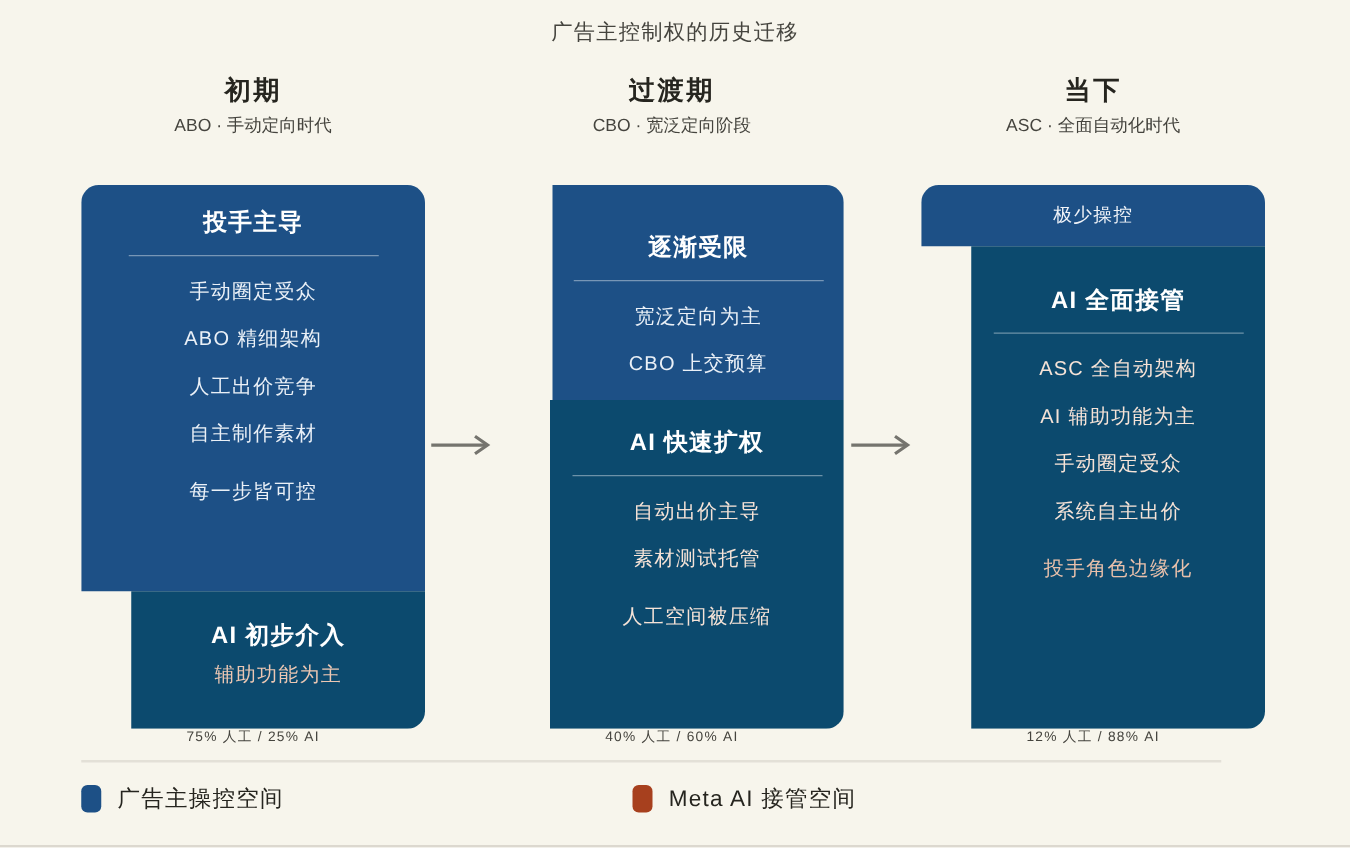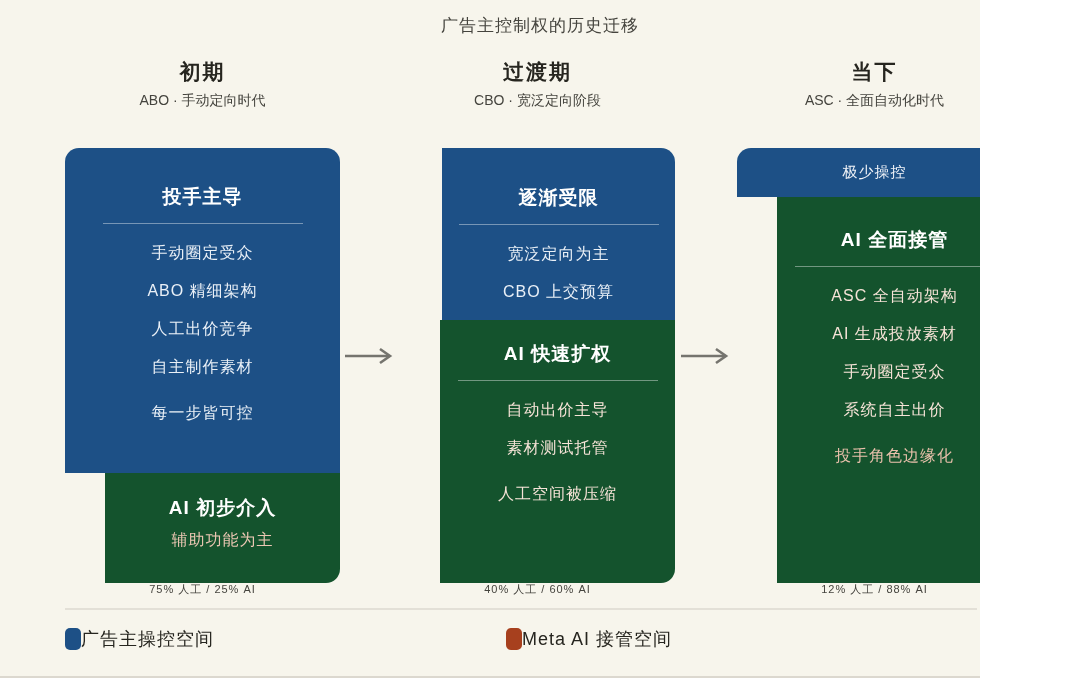--- a/index.html
+++ b/index.html
@@ -1,59 +1,59 @@
 <!DOCTYPE html>
 <html><head>
 <meta charset="utf-8">
 <style>
   html,body{margin:0;padding:0;}
   body{font-family:"Liberation Sans","DejaVu Sans",sans-serif;}
   .page{
-    position:relative;width:980px;height:678px;background:#f7f5ec;
+    position:relative;width:1080px;height:678px;background:#f7f5ec;
     overflow:hidden;border-bottom:2px solid #dcd8cf;box-sizing:border-box;
   }
   .main-title{
     position:absolute;top:14px;left:0;width:1080px;text-align:center;
     font-size:17px;color:#45443e;letter-spacing:1px;
   }
   .col-era{
     position:absolute;top:58px;width:275px;text-align:center;
     font-size:21px;font-weight:bold;color:#26251f;letter-spacing:2px;
   }
   .col-sub{
     position:absolute;top:92px;width:275px;text-align:center;
     font-size:14px;color:#45443e;
   }
   .card{
     position:absolute;top:148px;width:275px;height:435px;
     border-radius:14px;overflow:hidden;display:flex;flex-direction:column;
   }
   .col-0{left:65px;} .col-1{left:400px;} .col-2{left:737px;}
   .sec-blue{background:#1d5086;}
-  .sec-red{background:#14532d;margin-left:40px;}
+  .sec-red{background:#0c4a6e;margin-left:40px;}
   .sec{box-sizing:border-box;color:#fff;text-align:center;}
   .sec-heading{font-size:19px;font-weight:bold;color:#ffffff;letter-spacing:1px;}
   .sec-divider{width:200px;margin:13px auto 0;border:0;border-top:1px solid rgba(255,255,255,0.4);}
   .items{margin-top:17px;display:flex;flex-direction:column;gap:14px;font-size:16px;line-height:24px;letter-spacing:1px;}
   .sec-blue .items{color:#eaf0f7;}
   .sec-red .items{color:#f6e3d7;}
   .gap-top{margin-top:8px;}
   .muted{color:#e9c0ab !important;}
-  .pt26{padding-top:36px;} .pt36{padding-top:37px;margin-left:42px;} .pt20{padding-top:21px;} .pt30{padding-top:30px;} .pt22{padding-top:22px;}
+  .pt26{padding-top:17px;} .pt36{padding-top:37px;margin-left:42px;} .pt20{padding-top:21px;} .pt30{padding-top:30px;} .pt22{padding-top:22px;}
   .strip{height:49px;display:flex;align-items:center;justify-content:center;font-size:15px;color:#f0f3f8;letter-spacing:1px;}
   .red-sub{margin-top:9px;font-size:16px;color:#ecc7b3;letter-spacing:1px;}
   .pct{
     position:absolute;top:582px;width:275px;text-align:center;
     font-size:11px;color:#45443e;letter-spacing:1px;
   }
   .arrow{position:absolute;top:345px;width:52px;height:22px;}
   .arrow-1{left:344px;} .arrow-2{left:680px;}
   .hr-bottom{position:absolute;top:608px;left:65px;width:912px;border:0;border-top:2px solid #e3e0d7;margin:0;}
   .legend{position:absolute;top:627px;left:65px;width:950px;height:28px;}
-  .legend-item{position:absolute;top:0;display:flex;align-items:center;}
+  .legend-item{position:absolute;top:0;display:flex;align-items:center;gap:13px;}
   .legend-item-2{left:405px;padding-left:36px;}
   .swatch{width:16px;height:22px;border-radius:5px;}
   .legend-label{font-size:18px;color:#26251f;letter-spacing:1px;}
 </style>
 </head>
 <body>
 
 <div class="page">
 
   <div class="main-title">广告主控制权的历史迁移</div>
@@ -107,21 +107,21 @@
 
   <div class="card col-2">
     <div class="sec sec-blue strip">
       <div>极少操控</div>
     </div>
     <div class="sec sec-red pt30" style="flex:1;">
       <div class="sec-heading">AI 全面接管</div>
       <hr class="sec-divider">
       <div class="items">
         <div>ASC 全自动架构</div>
-        <div>AI 生成投放素材</div>
+        <div>AI 辅助功能为主</div>
         <div>手动圈定受众</div>
         <div>系统自主出价</div>
         <div class="gap-top muted">投手角色边缘化</div>
       </div>
     </div>
   </div>
 
   <div class="arrow arrow-1">
     <svg width="52" height="22" viewBox="0 0 52 22">
       <line x1="1" y1="11" x2="44" y2="11" stroke="#75746e" stroke-width="2.6"></line>

